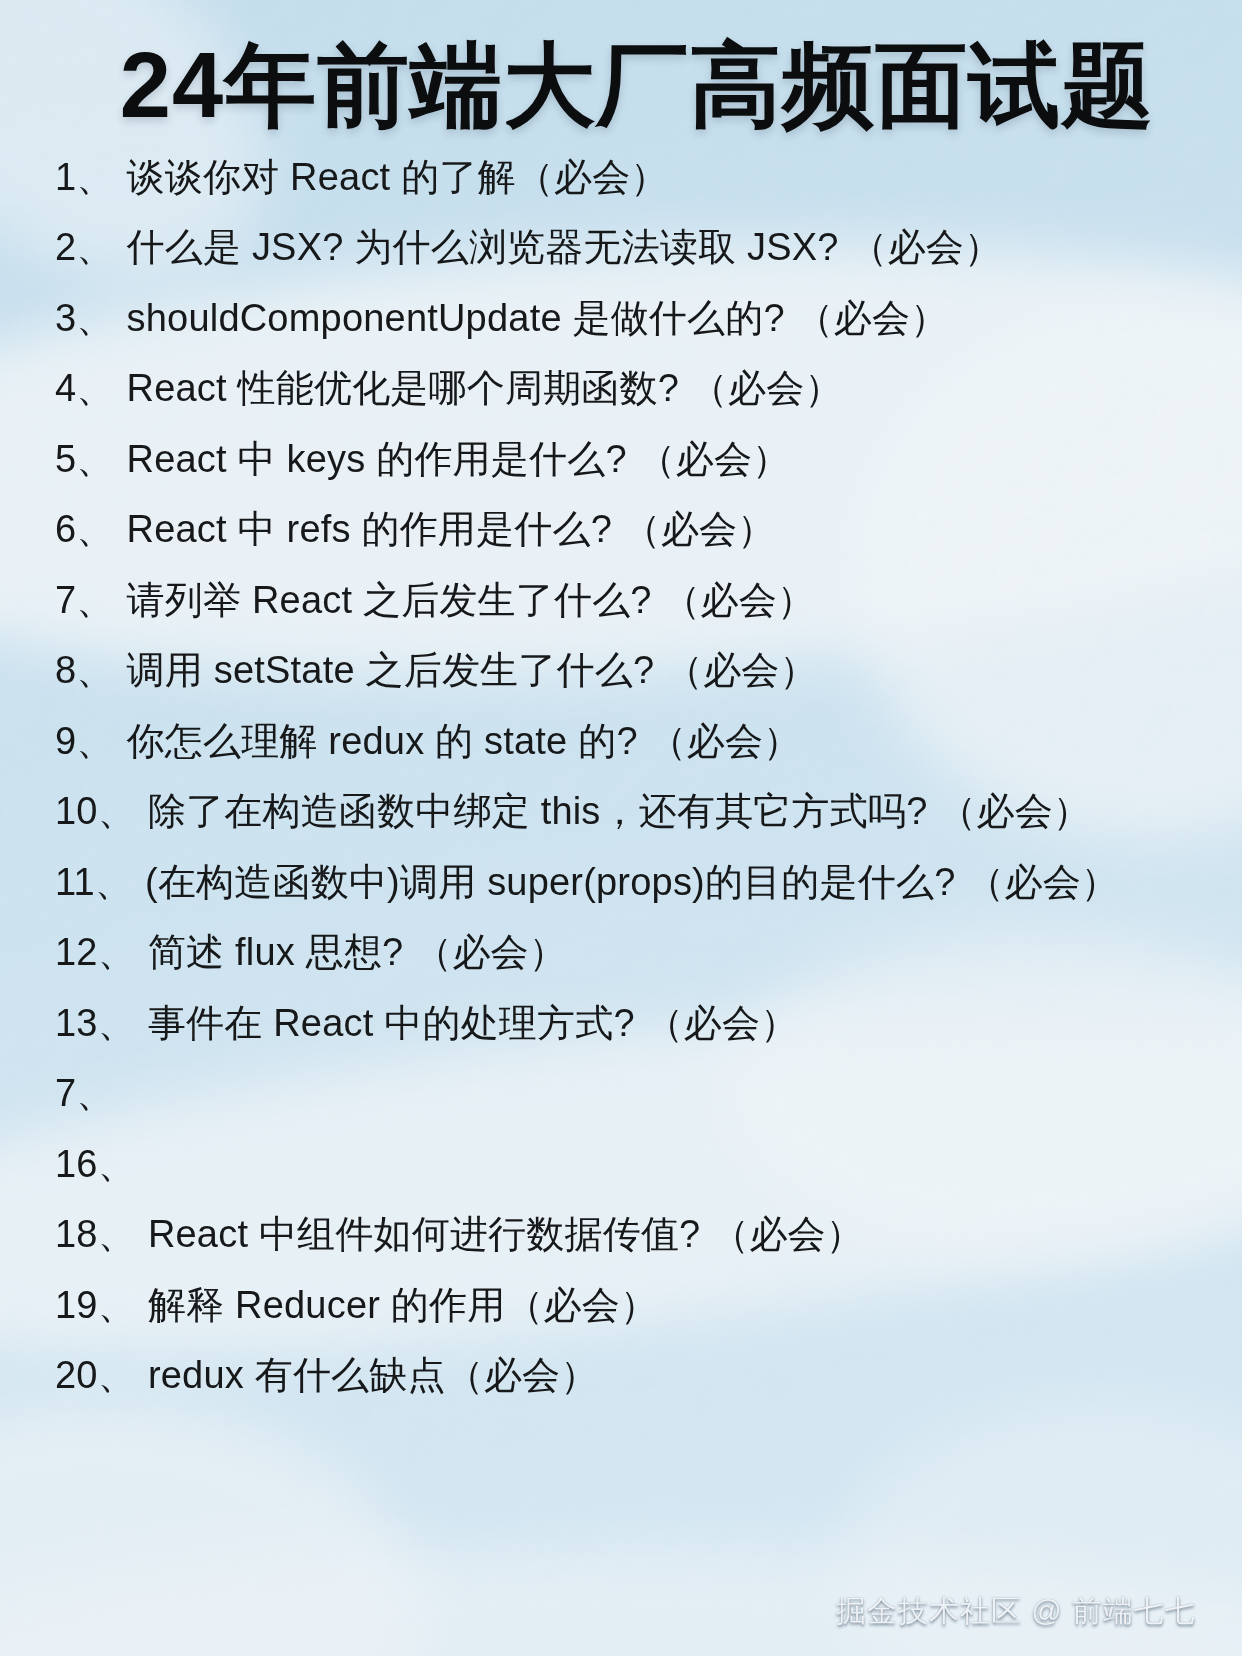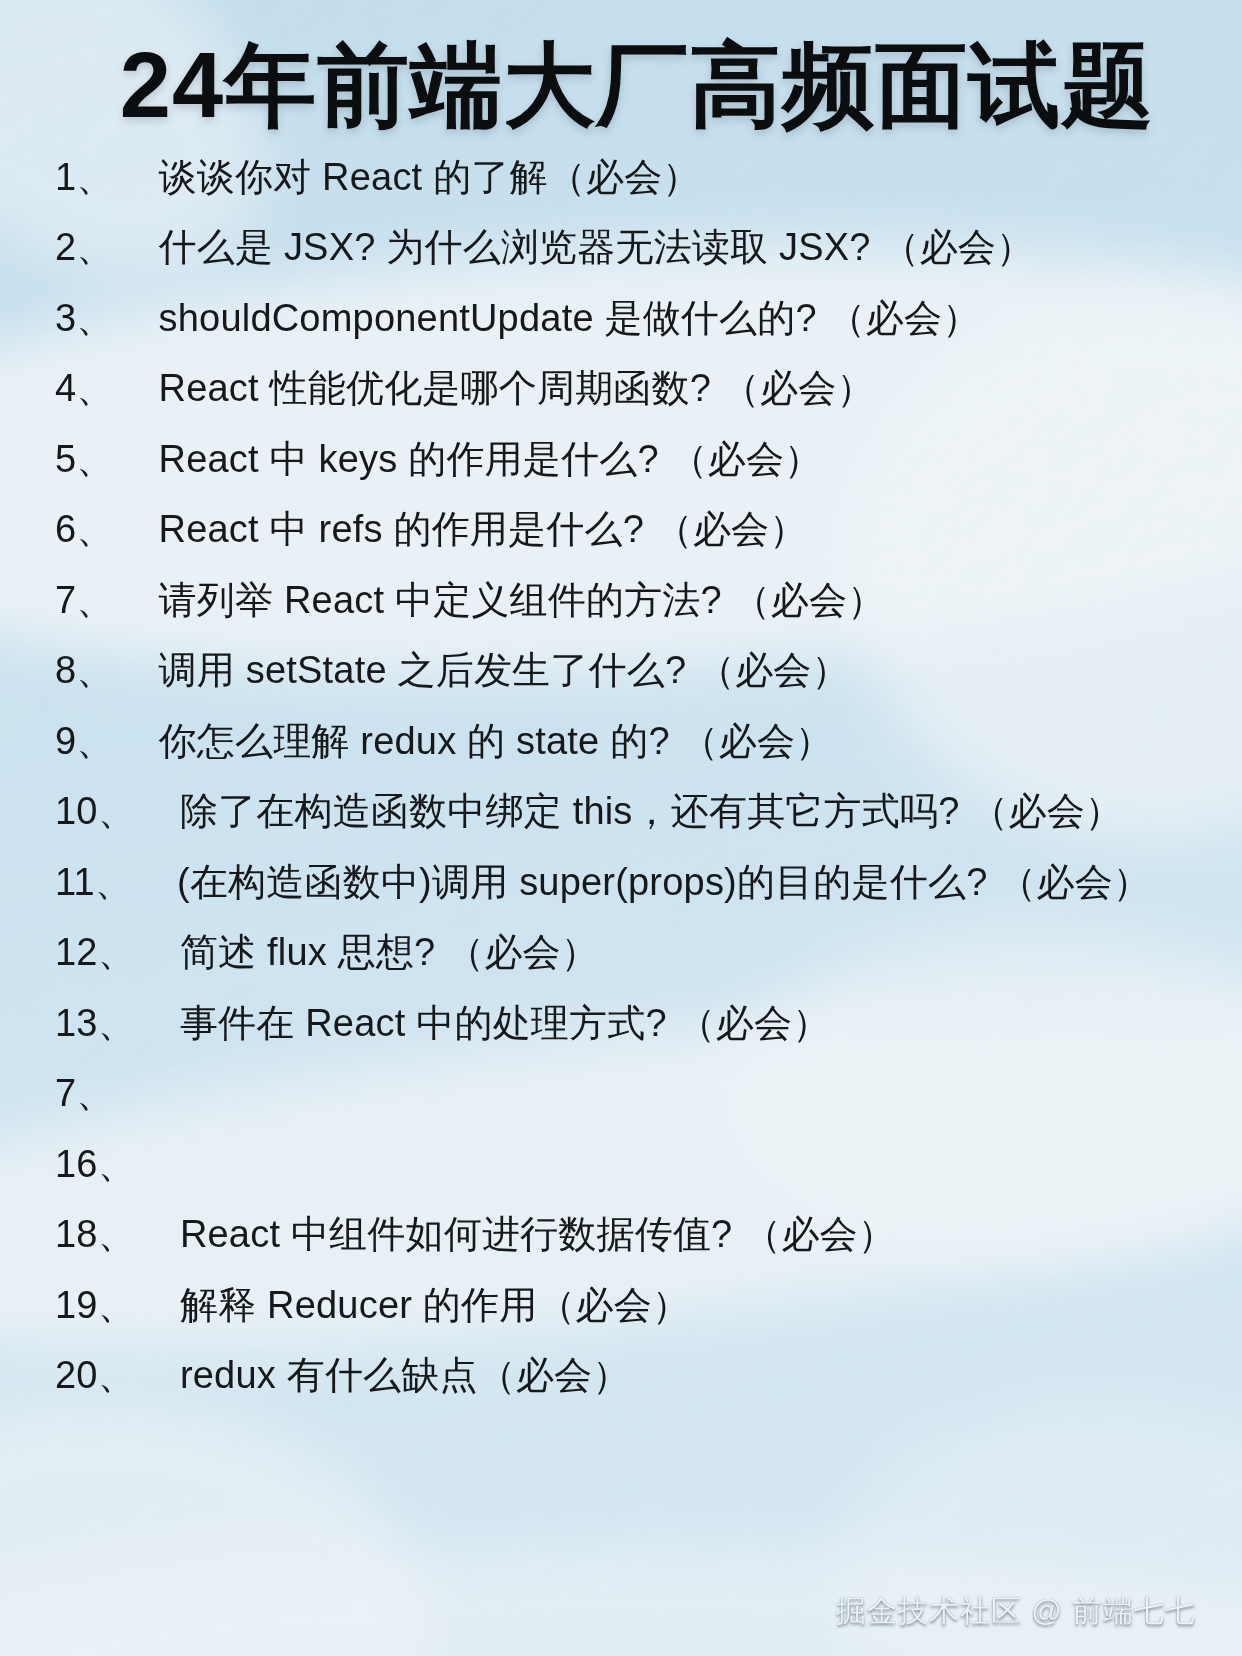--- a/index.html
+++ b/index.html
@@ -78,21 +78,20 @@
     color: #161819;
     white-space: nowrap;
     letter-spacing: 0.2px;
   }
   .question-list .num {
     margin-right: 12px;
     flex: 0 0 auto;
   }
   .question-list .txt {
     flex: 0 0 auto;
-    margin-left: 32px;
   }
 
   .watermark {
     position: absolute;
     right: 46px;
     bottom: 24px;
     font-size: 30px;
     font-weight: 400;
     color: rgba(247, 250, 252, 0.92);
     text-shadow: 0 2px 3px rgba(40, 60, 85, 0.55), 0 0 1px rgba(40,60,85,0.4);
@@ -145,21 +144,21 @@
     <li>
         <span class="num">5、</span>
         <span class="txt">React 中 keys 的作用是什么? （必会）</span>
       </li>
     <li>
         <span class="num">6、</span>
         <span class="txt">React 中 refs 的作用是什么? （必会）</span>
       </li>
     <li>
         <span class="num">7、</span>
-        <span class="txt">请列举 React 中定义组件的方法? （必会）</span>
+        <span class="txt">请列举 React 之后发生了什么? （必会）</span>
       </li>
     <li>
         <span class="num">8、</span>
         <span class="txt">调用 setState 之后发生了什么? （必会）</span>
       </li>
     <li>
         <span class="num">9、</span>
         <span class="txt">你怎么理解 redux 的 state 的? （必会）</span>
       </li>
     <li>

